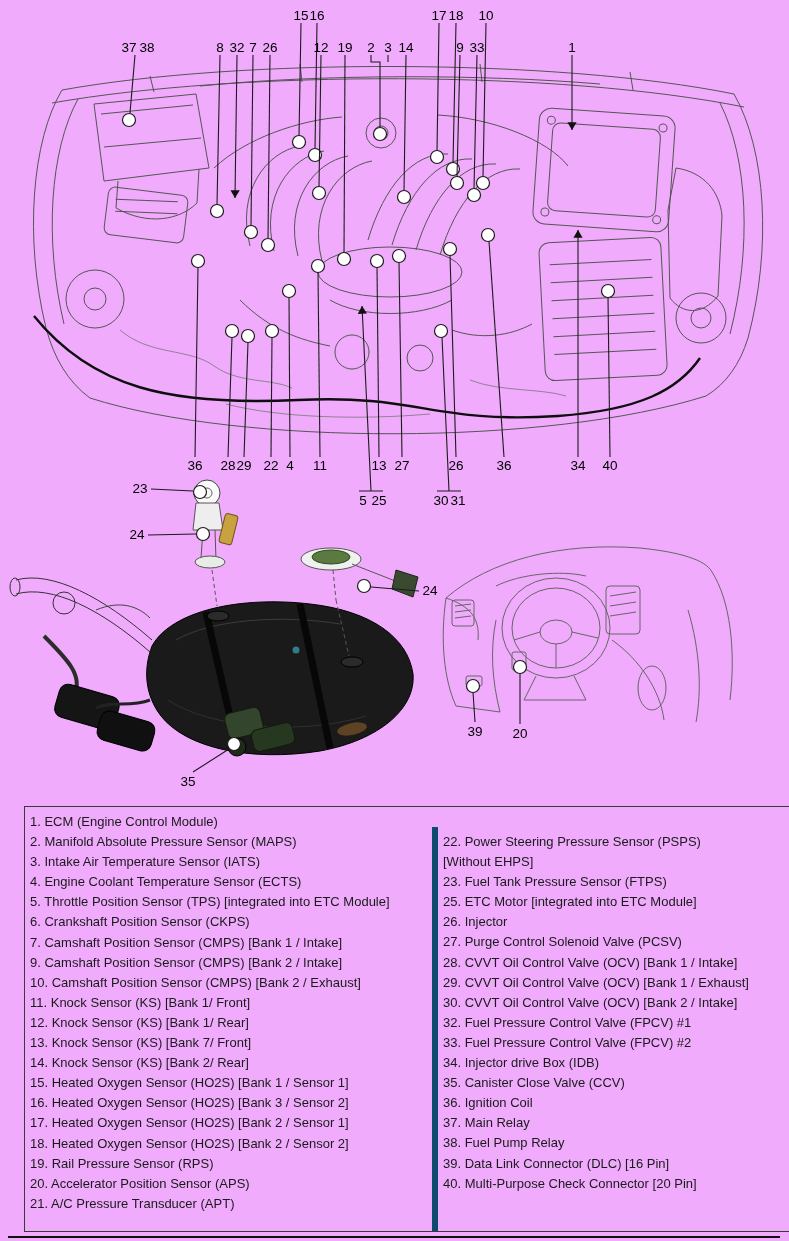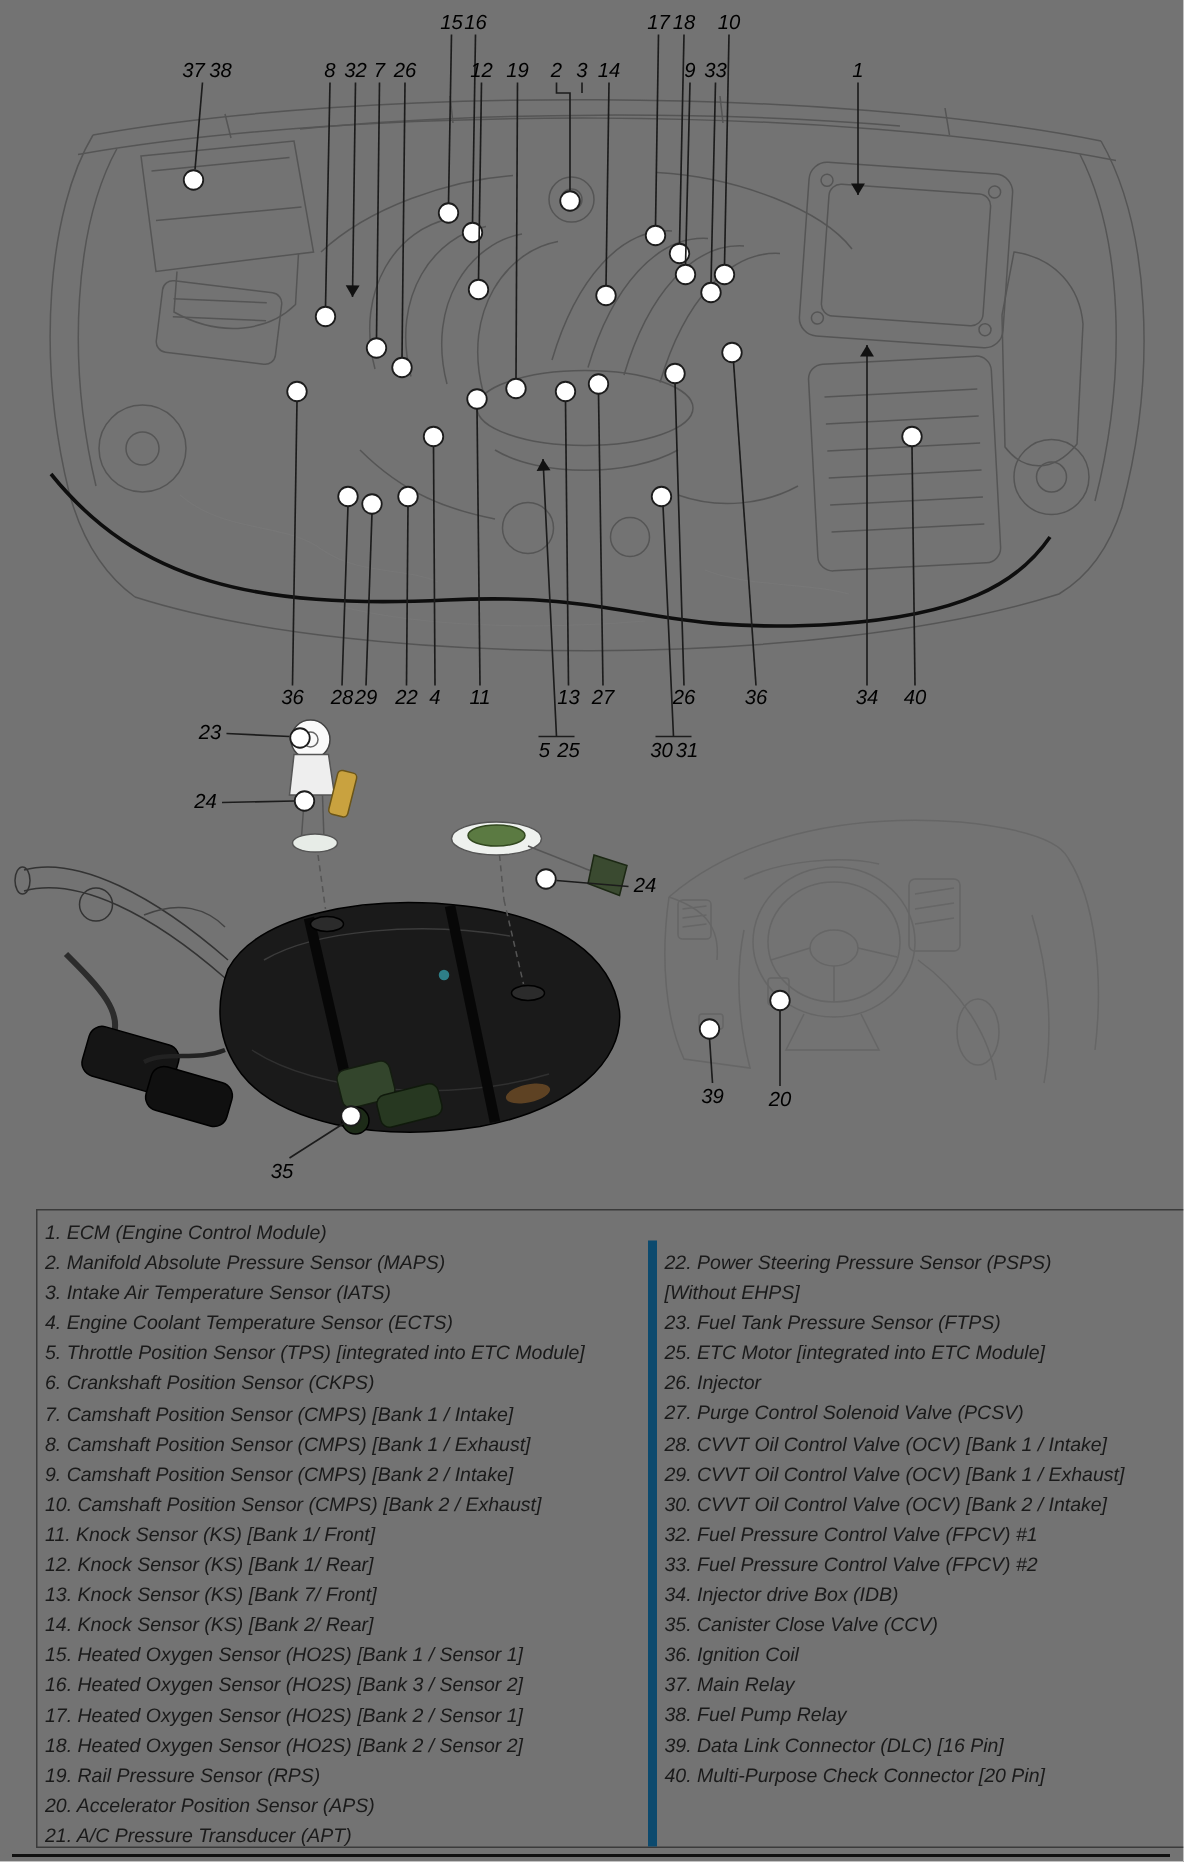--- a/index.html
+++ b/index.html
@@ -1,22 +1,21 @@
 <!DOCTYPE html>
 <html><head>
 <meta charset="utf-8">
 <style>
   html,body{margin:0;padding:0;background:#fff;}
   .page{
     position:relative;
     width:789px;height:1241px;
-    background:#737373;
+    background:#f0abfc;
     font-family:"Liberation Sans",sans-serif;
     overflow:hidden;
-    font-style:italic;
   }
   #figure-svg{position:absolute;left:0;top:0;}
   .lineart{stroke:#555;fill:none;stroke-width:1;}
   .lineart-light{stroke:#777;fill:none;stroke-width:0.8;}
   .leader{fill:none;stroke:#1c1c1c;stroke-width:1.1;}
   .callout-circle{fill:#ffffff;stroke:#1c1c1c;stroke-width:1.2;}
   .arrowhead{fill:#111;stroke:none;}
   .callout-label{font-family:"Liberation Sans",sans-serif;font-size:13.5px;fill:#000;text-anchor:middle;}
   .legend-table{
     position:absolute;left:24px;top:806px;
@@ -320,21 +319,20 @@
 
   <div class="legend-table">
     <div class="legend-col left">
         <div class="legend-line">1. ECM (Engine Control Module)</div>
         <div class="legend-line">2. Manifold Absolute Pressure Sensor (MAPS)</div>
         <div class="legend-line">3. Intake Air Temperature Sensor (IATS)</div>
         <div class="legend-line">4. Engine Coolant Temperature Sensor (ECTS)</div>
         <div class="legend-line">5. Throttle Position Sensor (TPS) [integrated into ETC Module]</div>
         <div class="legend-line">6. Crankshaft Position Sensor (CKPS)</div>
         <div class="legend-line">7. Camshaft Position Sensor (CMPS) [Bank 1 / Intake]</div>
-        <div class="legend-line">8. Camshaft Position Sensor (CMPS) [Bank 1 / Exhaust]</div>
         <div class="legend-line">9. Camshaft Position Sensor (CMPS) [Bank 2 / Intake]</div>
         <div class="legend-line">10. Camshaft Position Sensor (CMPS) [Bank 2 / Exhaust]</div>
         <div class="legend-line">11. Knock Sensor (KS) [Bank 1/ Front]</div>
         <div class="legend-line">12. Knock Sensor (KS) [Bank 1/ Rear]</div>
         <div class="legend-line">13. Knock Sensor (KS) [Bank 7/ Front]</div>
         <div class="legend-line">14. Knock Sensor (KS) [Bank 2/ Rear]</div>
         <div class="legend-line">15. Heated Oxygen Sensor (HO2S) [Bank 1 / Sensor 1]</div>
         <div class="legend-line">16. Heated Oxygen Sensor (HO2S) [Bank 3 / Sensor 2]</div>
         <div class="legend-line">17. Heated Oxygen Sensor (HO2S) [Bank 2 / Sensor 1]</div>
         <div class="legend-line">18. Heated Oxygen Sensor (HO2S) [Bank 2 / Sensor 2]</div>

